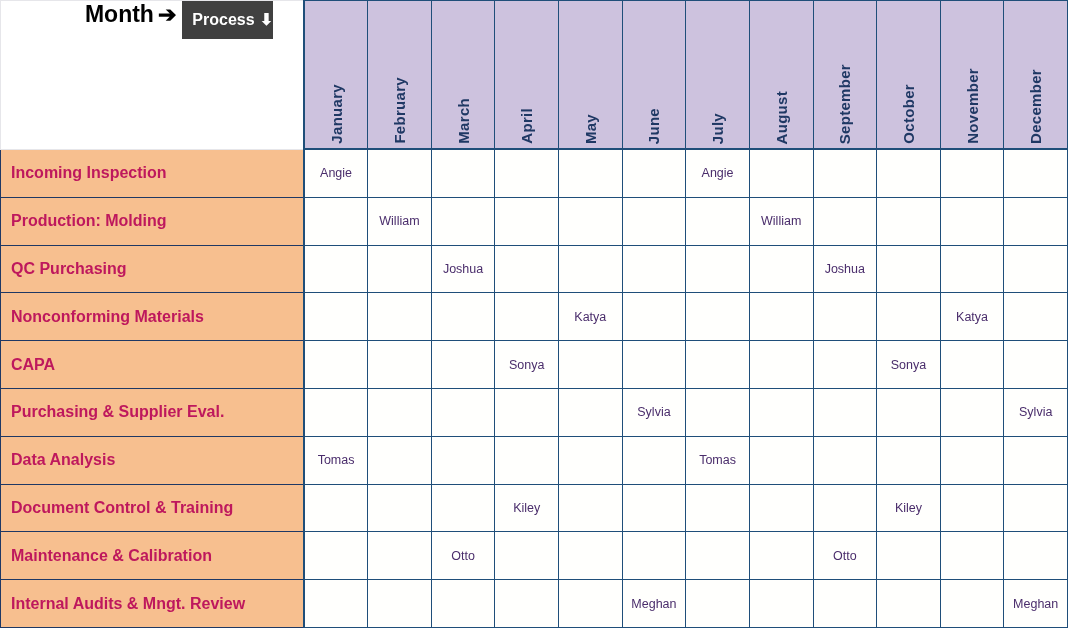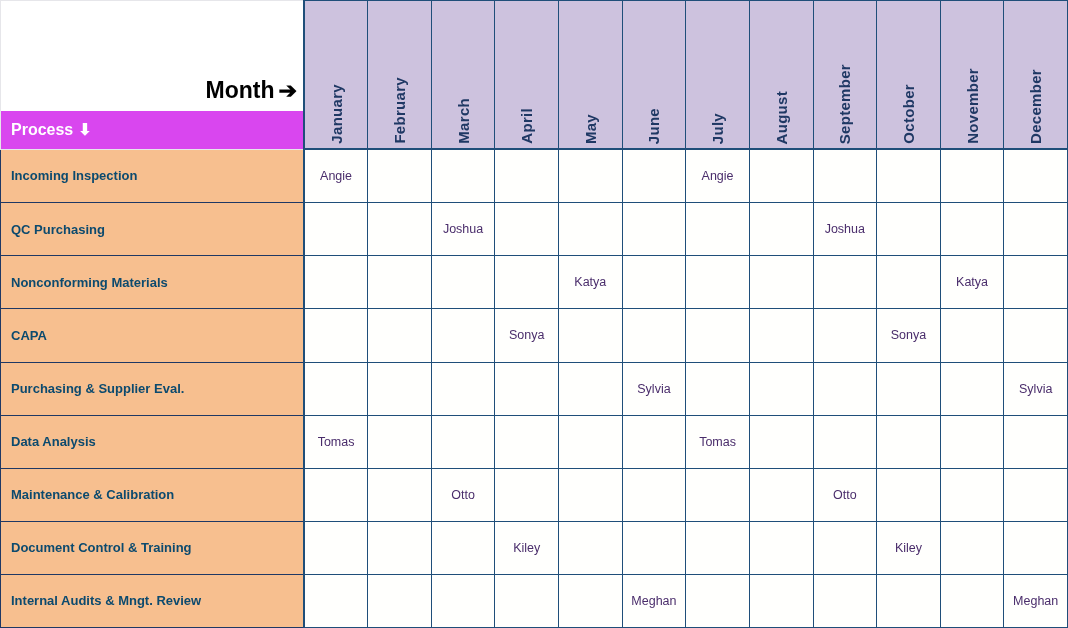--- a/index.html
+++ b/index.html
@@ -27,38 +27,39 @@
     padding: 0;
     vertical-align: bottom;
     border: 1px solid #e6e6ea;
     border-right: 2px solid #1f4e79;
     background: #ffffff;
   }
   .corner-inner {
     width: 100%;
     height: 100%;
     display: flex;
-    flex-direction: column;
-    justify-content: flex-end;
+    flex-direction: row;
+    justify-content: center;
+    padding-left: 27px;
   }
   .month-label {
     text-align: right;
     padding: 0 6px 7px 0;
     font-size: 23px;
     font-weight: bold;
     color: #000000;
     letter-spacing: 0px;
     white-space: nowrap;
   }
   .month-label .arrow-glyph {
     font-size: 22px;
     margin-left: 4px;
   }
   .process-bar {
-    background: #d946ef;
+    background: #404040;
     color: #ffffff;
     font-size: 16px;
     font-weight: bold;
     padding: 8px 0 8px 10px;
     height: 22px;
     line-height: 22px;
     box-sizing: content-box;
     white-space: nowrap;
   }
   .process-bar .arrow-glyph {
@@ -85,22 +86,22 @@
     letter-spacing: 0.3px;
     padding-bottom: 8px;
     white-space: nowrap;
   }
 
   
   td.proc-label {
     background: #f7bf8f;
     border: 1px solid #1f3864;
     border-right: 2px solid #1f4e79;
-    color: #0c4a6e;
-    font-size: 13px;
+    color: #be185d;
+    font-size: 16px;
     font-weight: bold;
     padding: 0 6px 0 10px;
     height: 40px;
     white-space: nowrap;
     overflow: hidden;
   }
 
   
   td.cell {
     background: #fffffd;
@@ -157,20 +158,35 @@
         <td class="cell"></td>
         <td class="cell"></td>
         <td class="cell">Angie</td>
         <td class="cell"></td>
         <td class="cell"></td>
         <td class="cell"></td>
         <td class="cell"></td>
         <td class="cell"></td>
       </tr>
       <tr>
+        <td class="proc-label">Production: Molding</td>
+        <td class="cell"></td>
+        <td class="cell">William</td>
+        <td class="cell"></td>
+        <td class="cell"></td>
+        <td class="cell"></td>
+        <td class="cell"></td>
+        <td class="cell"></td>
+        <td class="cell">William</td>
+        <td class="cell"></td>
+        <td class="cell"></td>
+        <td class="cell"></td>
+        <td class="cell"></td>
+      </tr>
+      <tr>
         <td class="proc-label">QC Purchasing</td>
         <td class="cell"></td>
         <td class="cell"></td>
         <td class="cell">Joshua</td>
         <td class="cell"></td>
         <td class="cell"></td>
         <td class="cell"></td>
         <td class="cell"></td>
         <td class="cell"></td>
         <td class="cell">Joshua</td>
@@ -232,46 +248,46 @@
         <td class="cell"></td>
         <td class="cell"></td>
         <td class="cell">Tomas</td>
         <td class="cell"></td>
         <td class="cell"></td>
         <td class="cell"></td>
         <td class="cell"></td>
         <td class="cell"></td>
       </tr>
       <tr>
+        <td class="proc-label">Document Control &amp; Training</td>
+        <td class="cell"></td>
+        <td class="cell"></td>
+        <td class="cell"></td>
+        <td class="cell">Kiley</td>
+        <td class="cell"></td>
+        <td class="cell"></td>
+        <td class="cell"></td>
+        <td class="cell"></td>
+        <td class="cell"></td>
+        <td class="cell">Kiley</td>
+        <td class="cell"></td>
+        <td class="cell"></td>
+      </tr>
+      <tr>
         <td class="proc-label">Maintenance &amp; Calibration</td>
         <td class="cell"></td>
         <td class="cell"></td>
         <td class="cell">Otto</td>
         <td class="cell"></td>
         <td class="cell"></td>
         <td class="cell"></td>
         <td class="cell"></td>
         <td class="cell"></td>
         <td class="cell">Otto</td>
         <td class="cell"></td>
-        <td class="cell"></td>
-        <td class="cell"></td>
-      </tr>
-      <tr>
-        <td class="proc-label">Document Control &amp; Training</td>
-        <td class="cell"></td>
-        <td class="cell"></td>
-        <td class="cell"></td>
-        <td class="cell">Kiley</td>
-        <td class="cell"></td>
-        <td class="cell"></td>
-        <td class="cell"></td>
-        <td class="cell"></td>
-        <td class="cell"></td>
-        <td class="cell">Kiley</td>
         <td class="cell"></td>
         <td class="cell"></td>
       </tr>
       <tr>
         <td class="proc-label">Internal Audits &amp; Mngt. Review</td>
         <td class="cell"></td>
         <td class="cell"></td>
         <td class="cell"></td>
         <td class="cell"></td>
         <td class="cell"></td>

